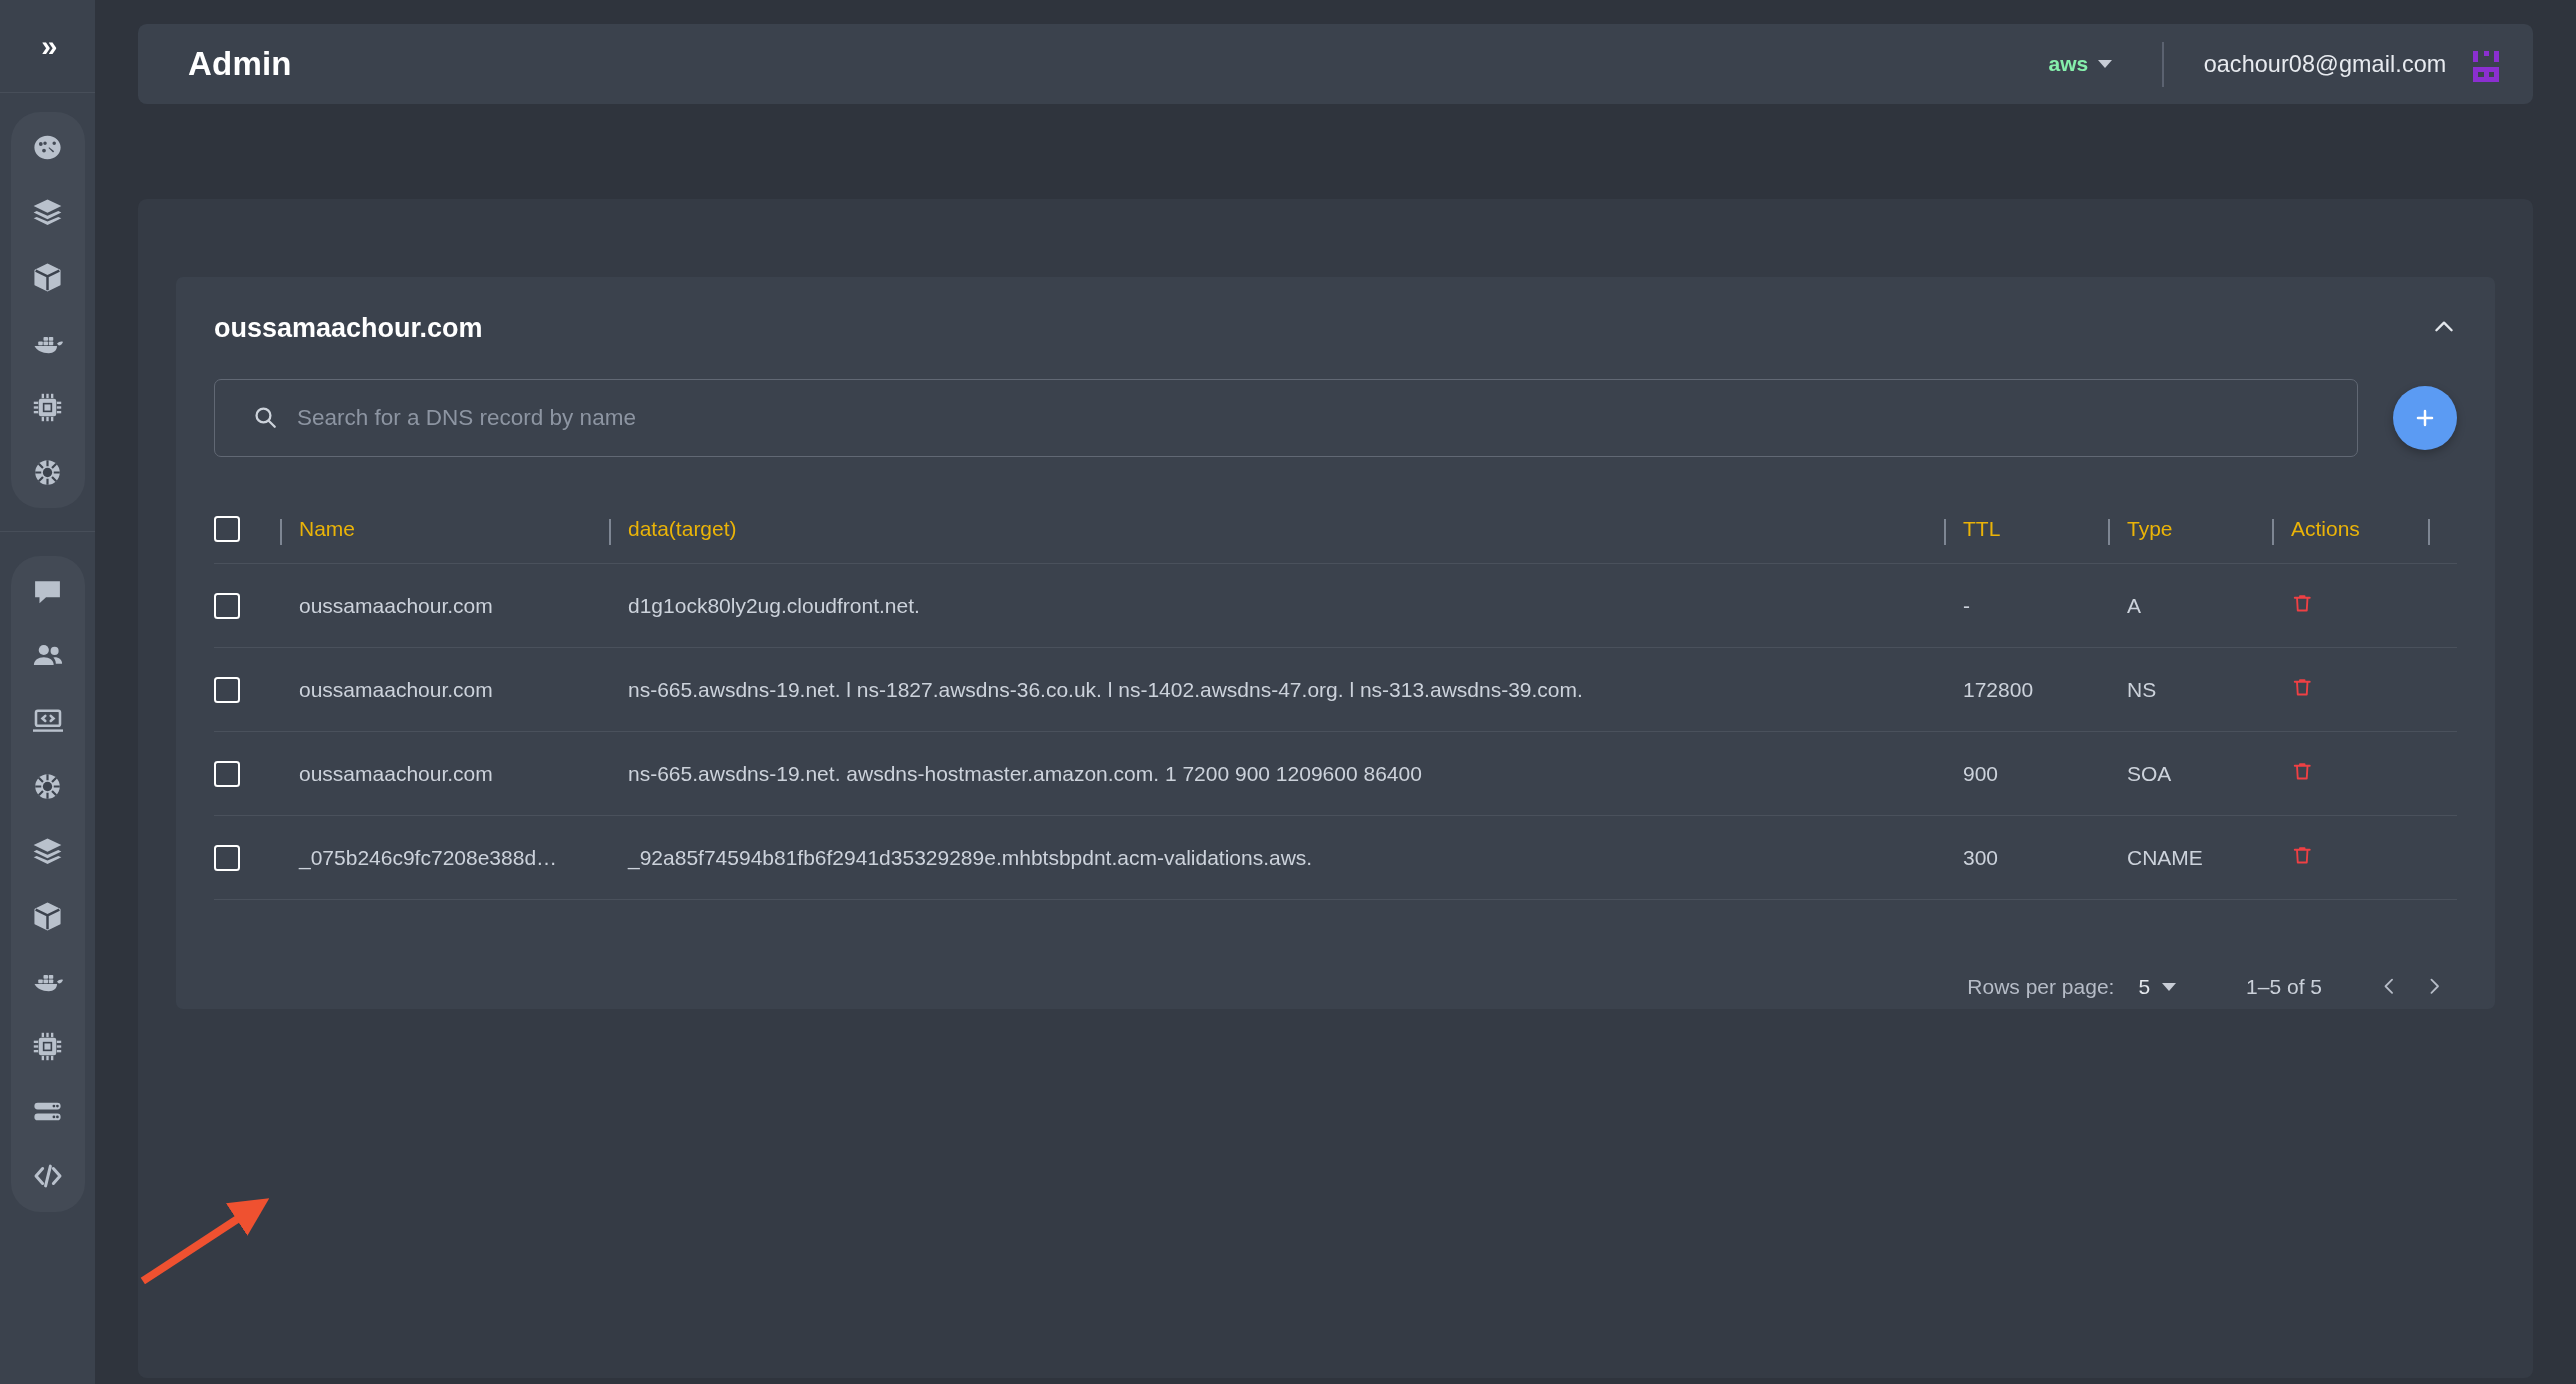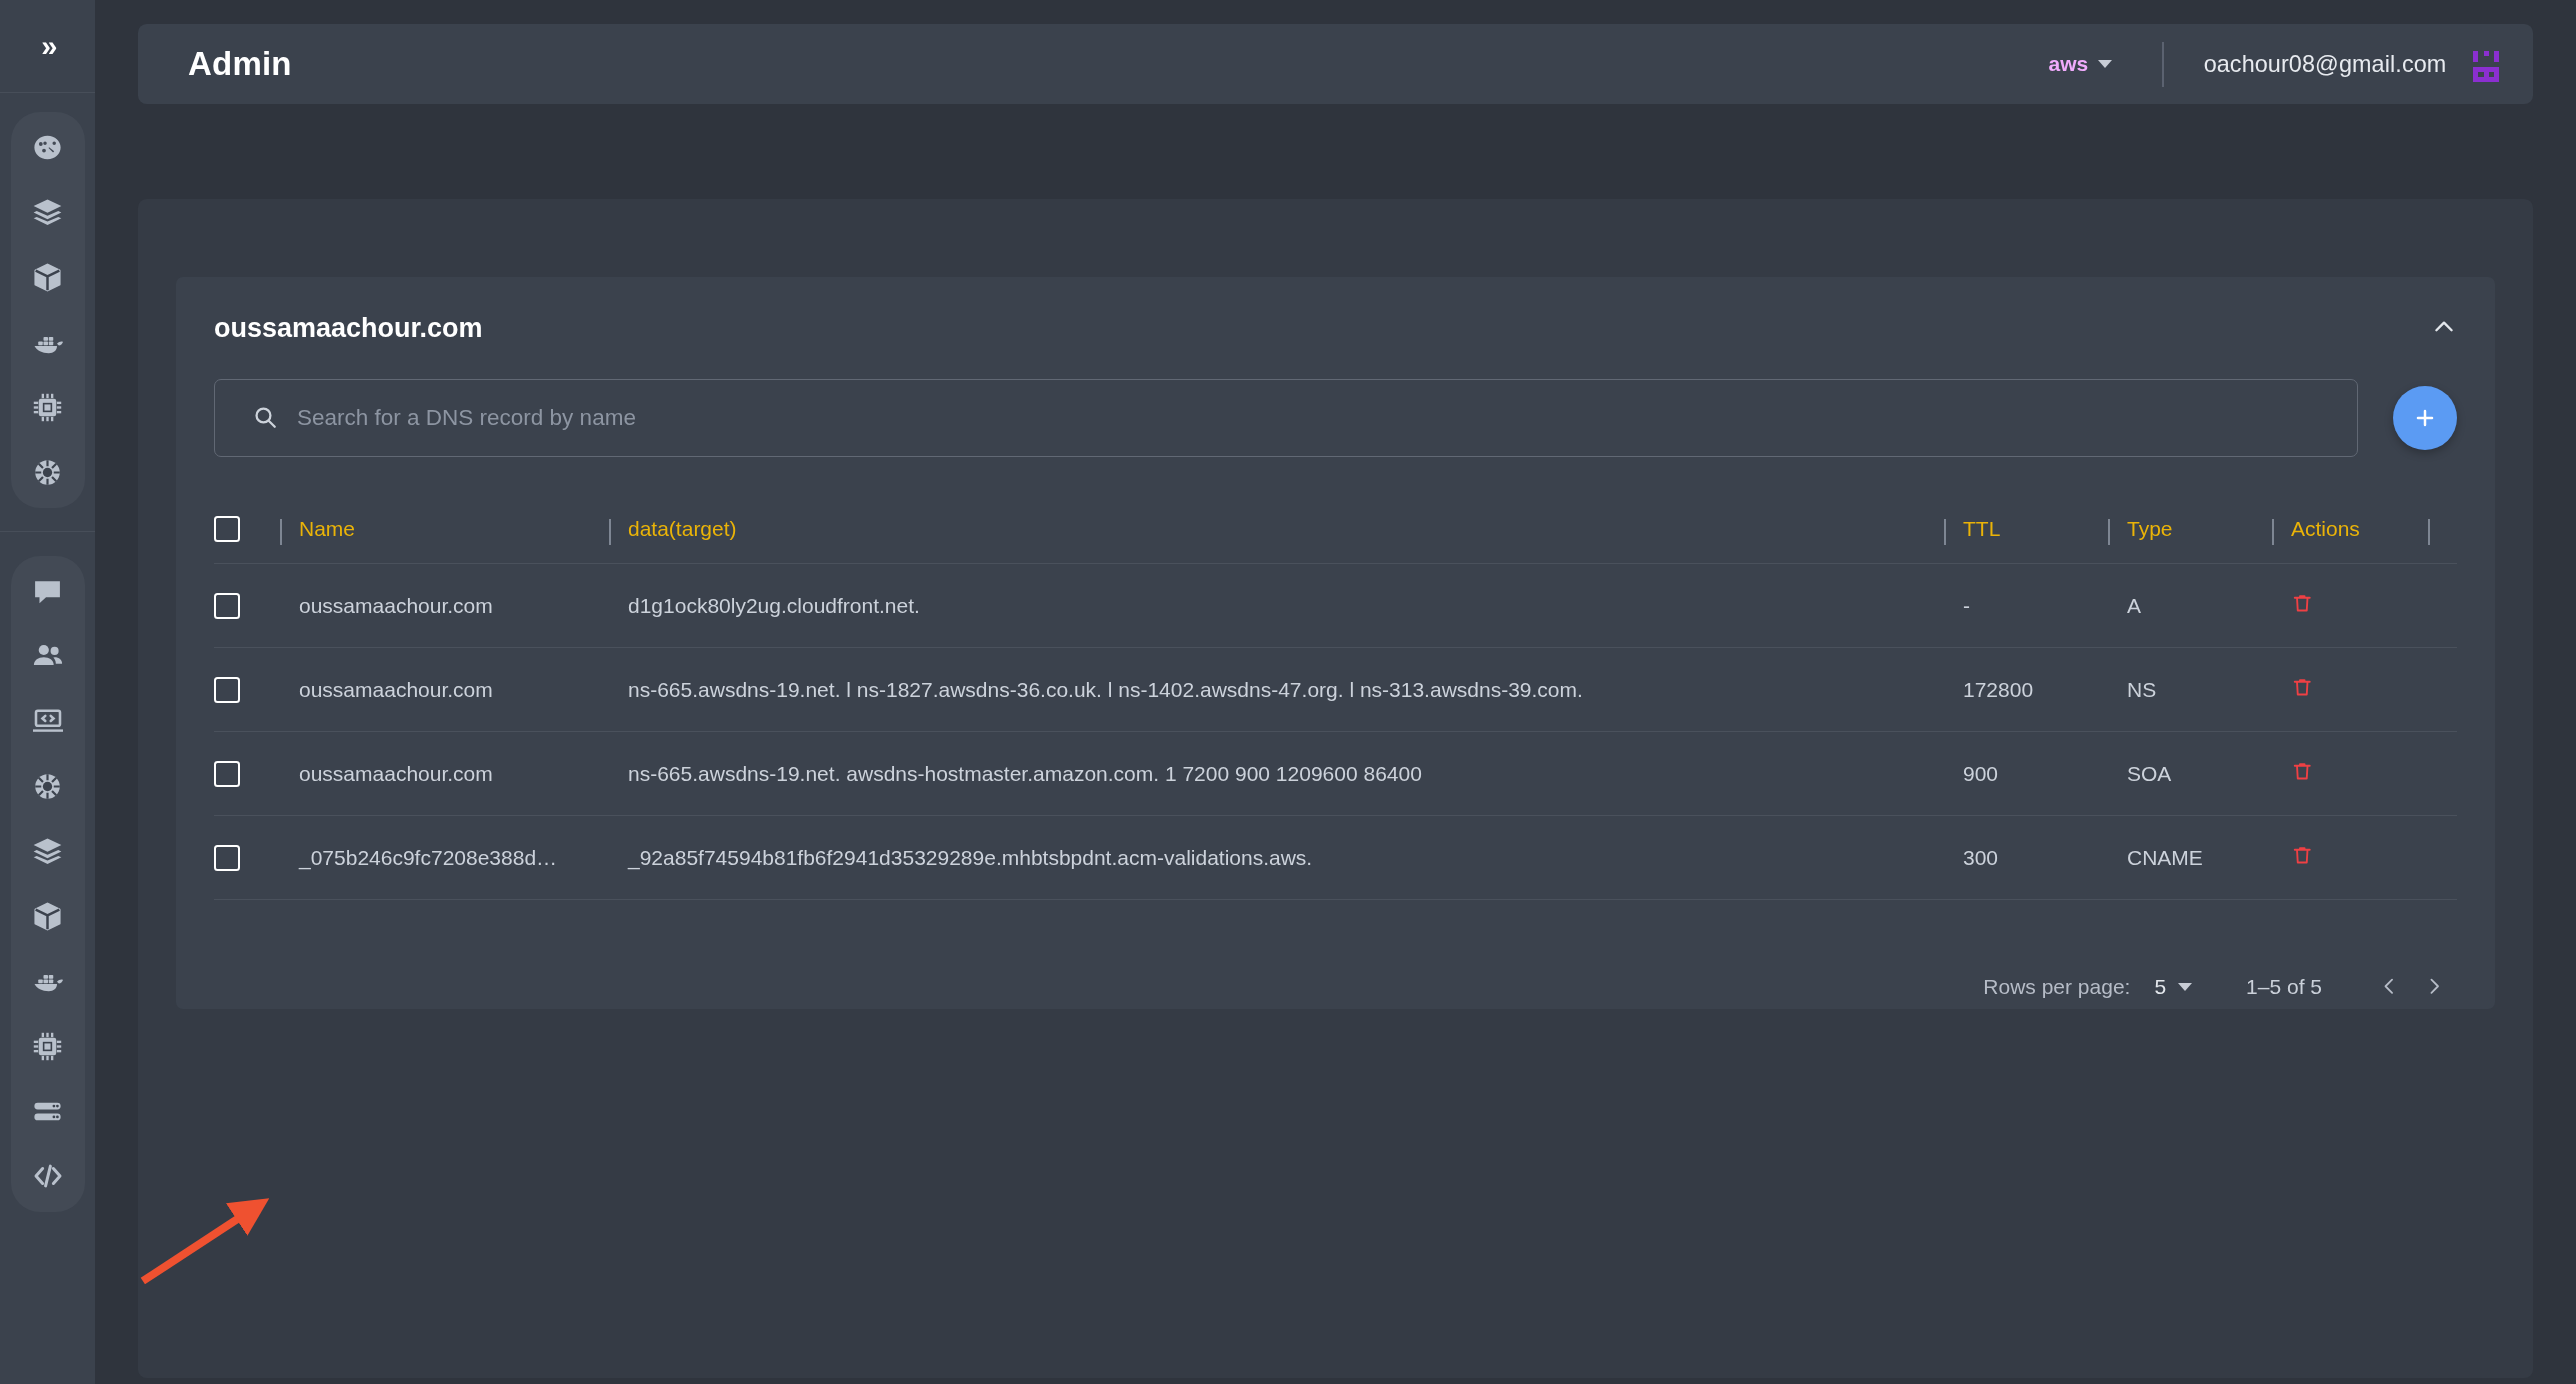--- a/index.html
+++ b/index.html
@@ -68,21 +68,21 @@
     gap: 44px;
   }
   .topbar-title {
     color: #ffffff; font-size: 33px; font-weight: 700; letter-spacing: 0.2px;
   }
   .topbar-right {
     margin-left: auto; display: flex; align-items: center; height: 100%;
   }
   .aws-select {
     display: flex; align-items: center; gap: 9.5px;
-    color: #f0abfc; font-size: 21px; font-weight: 700;
+    color: #86efac; font-size: 21px; font-weight: 700;
     cursor: pointer; padding: 0 5.2px;
   }
   .caret-down {
     width: 0; height: 0;
     border-left: 7.8px solid transparent;
     border-right: 7.8px solid transparent;
     border-top: 8.7px solid #c8cdd6;
   }
   .topbar-sep {
     width: 1.7px; height: 45px; background: #5b6270; margin: 0 40px 0 45px;
@@ -217,21 +217,21 @@
   .pager {
     display: flex; align-items: center; justify-content: flex-end;
     gap: 0; padding: 22.5px 0 0 0;
     color: #b6bcc7; font-size: 21px;
   }
   .pager-label { margin-right: 24px; }
   .rows-select {
     display: flex; align-items: center; gap: 12px;
     color: #e3e7ec; cursor: pointer; margin-right: 54px;
   }
-  .pager-range { margin-right: 45px; color: #cbd1da; }
+  .pager-range { margin-right: 45px; color: #cbd1da; margin-left: 16px; }
   .pager-btn {
     width: 45px; height: 45px;
     display: flex; align-items: center; justify-content: center;
     cursor: pointer; color: #b6bcc7;
   }
 
   
   .annot {
     position: absolute;
     pointer-events: none;

